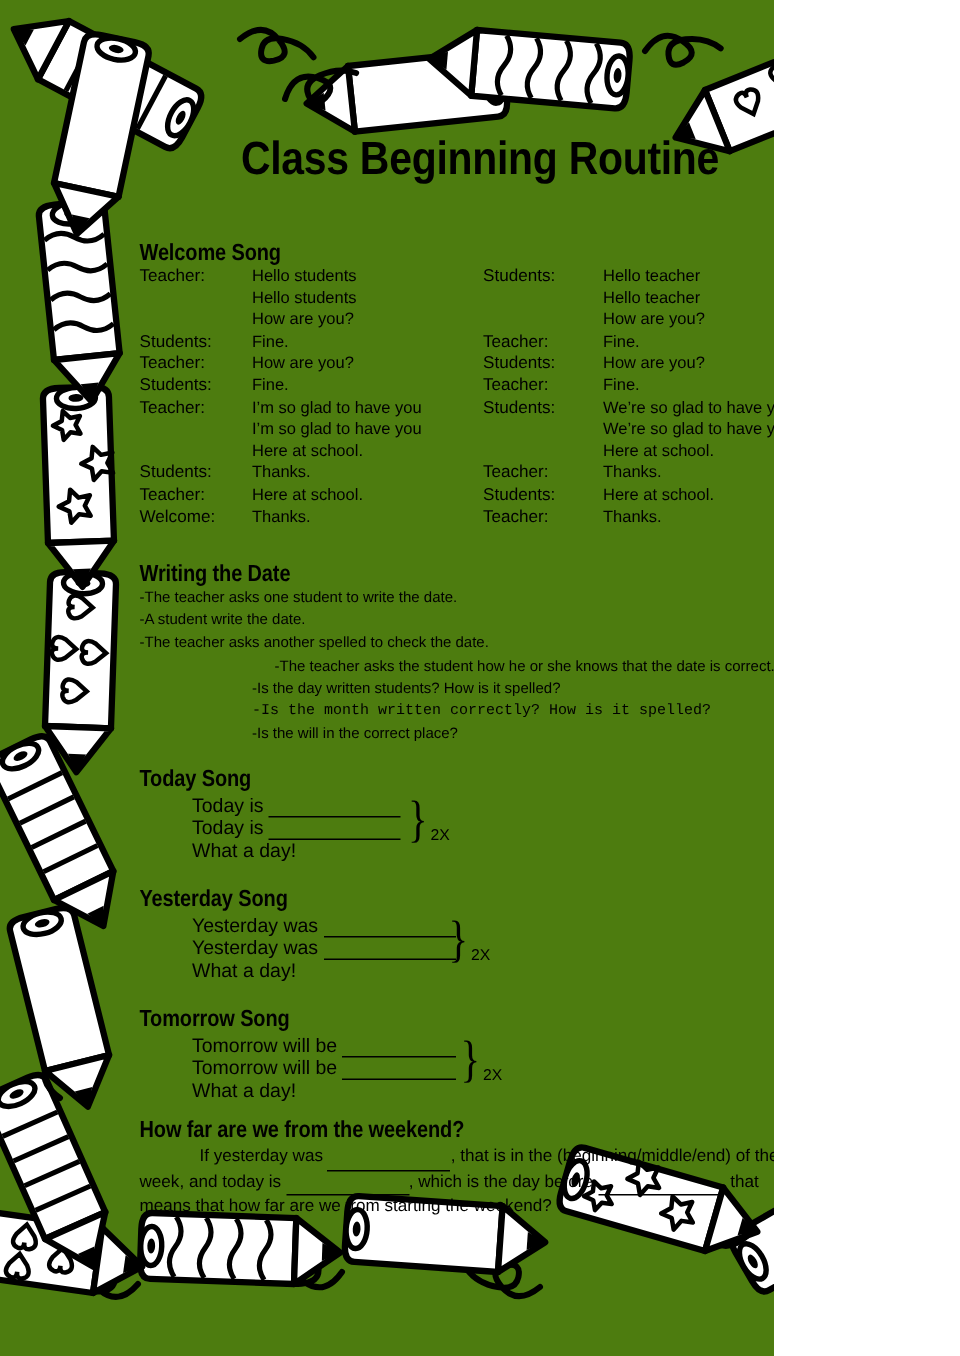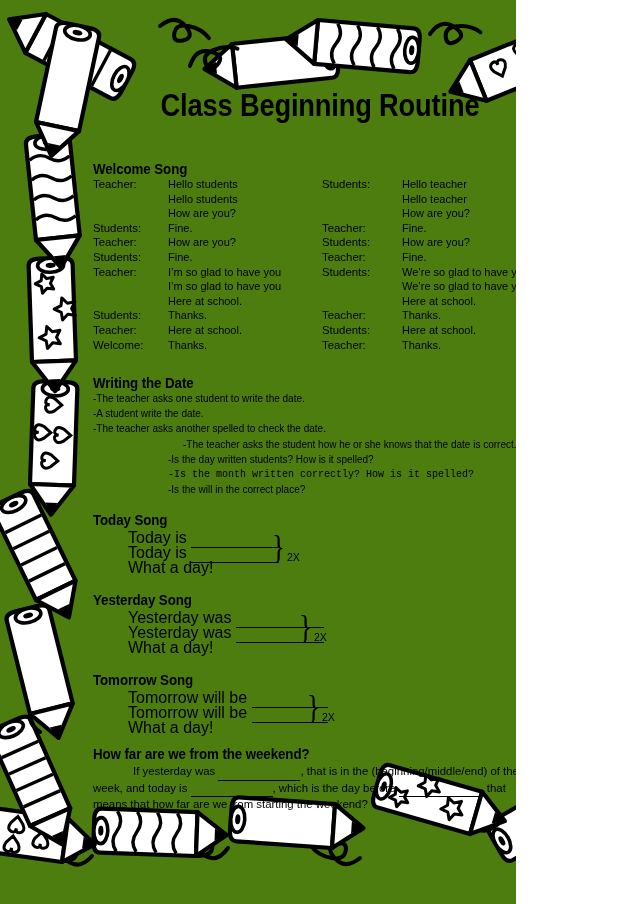--- a/index.html
+++ b/index.html
@@ -71,21 +71,21 @@
     white-space: nowrap;
   }
 
   
   .dlg-speaker { position: absolute; font-size: 11.4px; white-space: nowrap; }
   .dlg-text    { position: absolute; font-size: 11px; white-space: nowrap; }
 
   
   .song-line {
     position: absolute;
-    font-size: 16px;
+    font-size: 13px;
     white-space: nowrap;
   }
   .blank {
     display: inline-block;
     border-bottom: 1.3px solid #000;
     vertical-align: baseline;
   }
   .brace {
     position: absolute;
     font-size: 34px;

